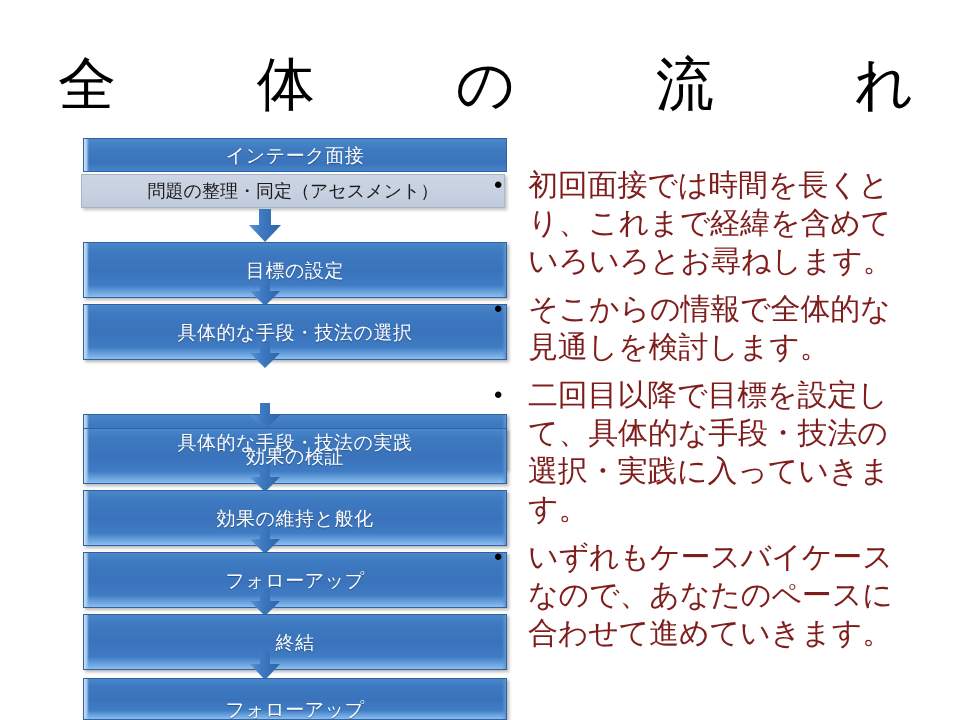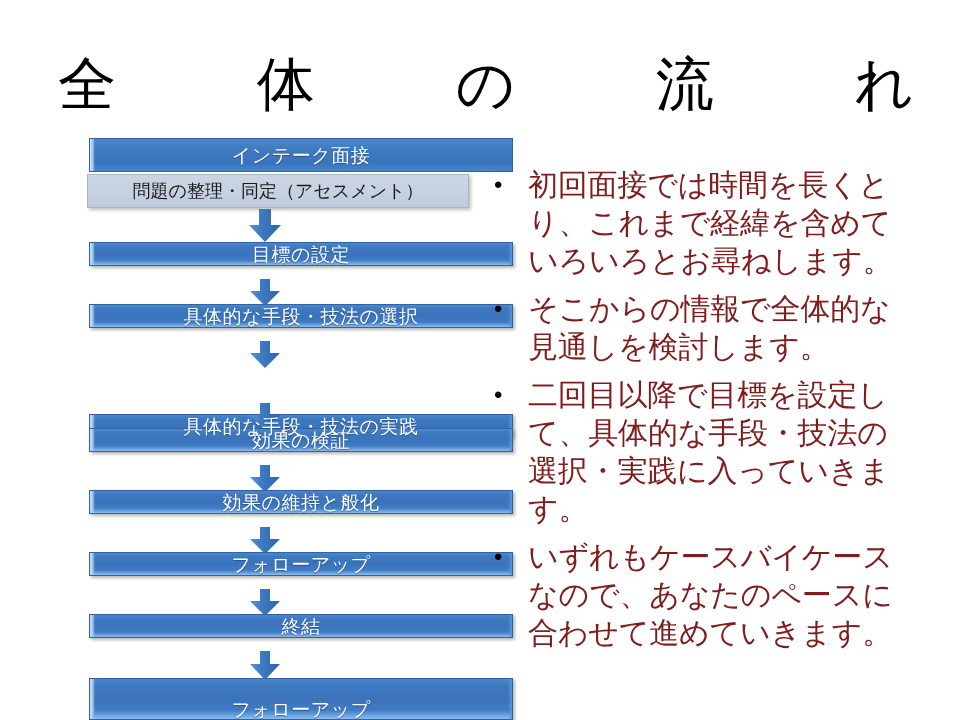--- a/index.html
+++ b/index.html
@@ -38,29 +38,29 @@
   #flow-column {
     position: absolute;
     left: 52px;
     top: 138px;
     width: 430px;
     height: 576px;
   }
 
   .flow-node {
     position: absolute;
-    left: 18px;
+    left: 12px;
     width: 424px;
     padding-left: 19px;
   }
 
   
   .proc-box {
     position: relative;
-    height: 24px;
+    height: 56px;
     box-sizing: border-box;
     background: linear-gradient(to bottom,
                 #4a86c8 0%,
                 #3d79c0 18%,
                 #3a73bb 52%,
                 #3f7cc4 78%,
                 #6ea6e0 92%,
                 #8dbdec 100%);
     border: 1px solid #2f63a4;
     box-shadow: 2px 2px 3px rgba(90,90,90,0.45);
@@ -112,21 +112,21 @@
   }
   .intake-head::before {
     content: "";
     position: absolute;
     left: 0; top: 0; bottom: 0;
     width: 5px;
     background: linear-gradient(to right, #d4e5f8 0%, #9cc4ea 55%, rgba(120,170,225,0) 100%);
   }
   .intake-sub {
     position: relative;
-    width: 382px;
+    width: 424px;
     height: 34px;
     box-sizing: border-box;
     margin-top: 2px;
     margin-left: -2px;
     background: linear-gradient(to bottom, #ccd5e3 0%, #c6d0e0 60%, #bfcada 100%);
     border: 1px solid #a9b6c9;
     box-shadow: 2px 2px 3px rgba(100,100,100,0.40);
     display: flex;
     align-items: center;
     justify-content: center;

